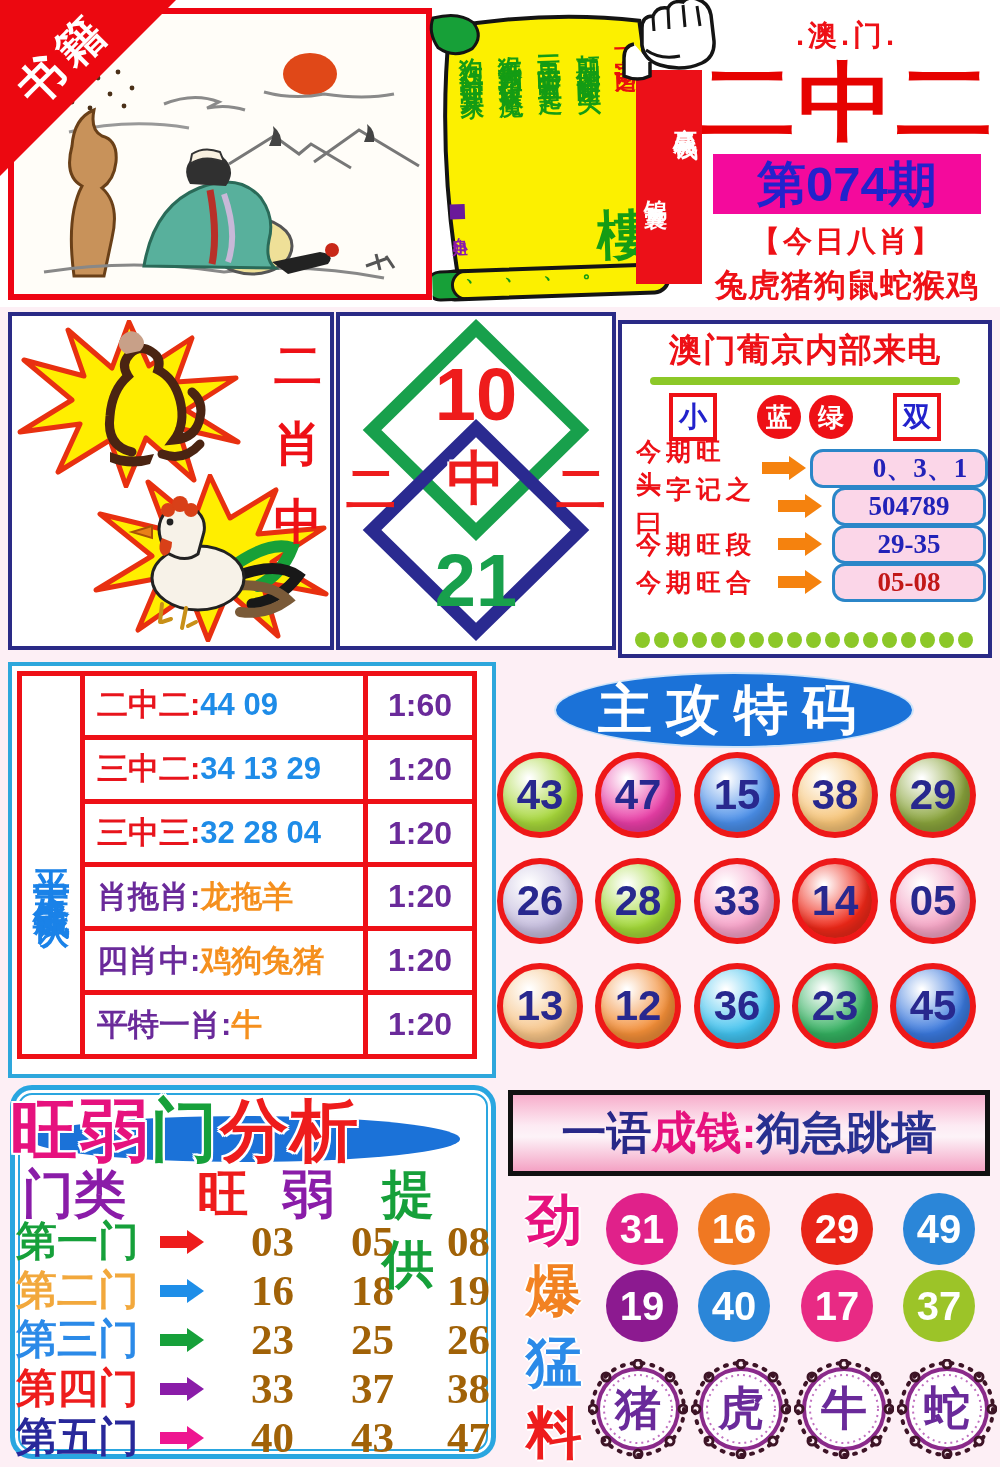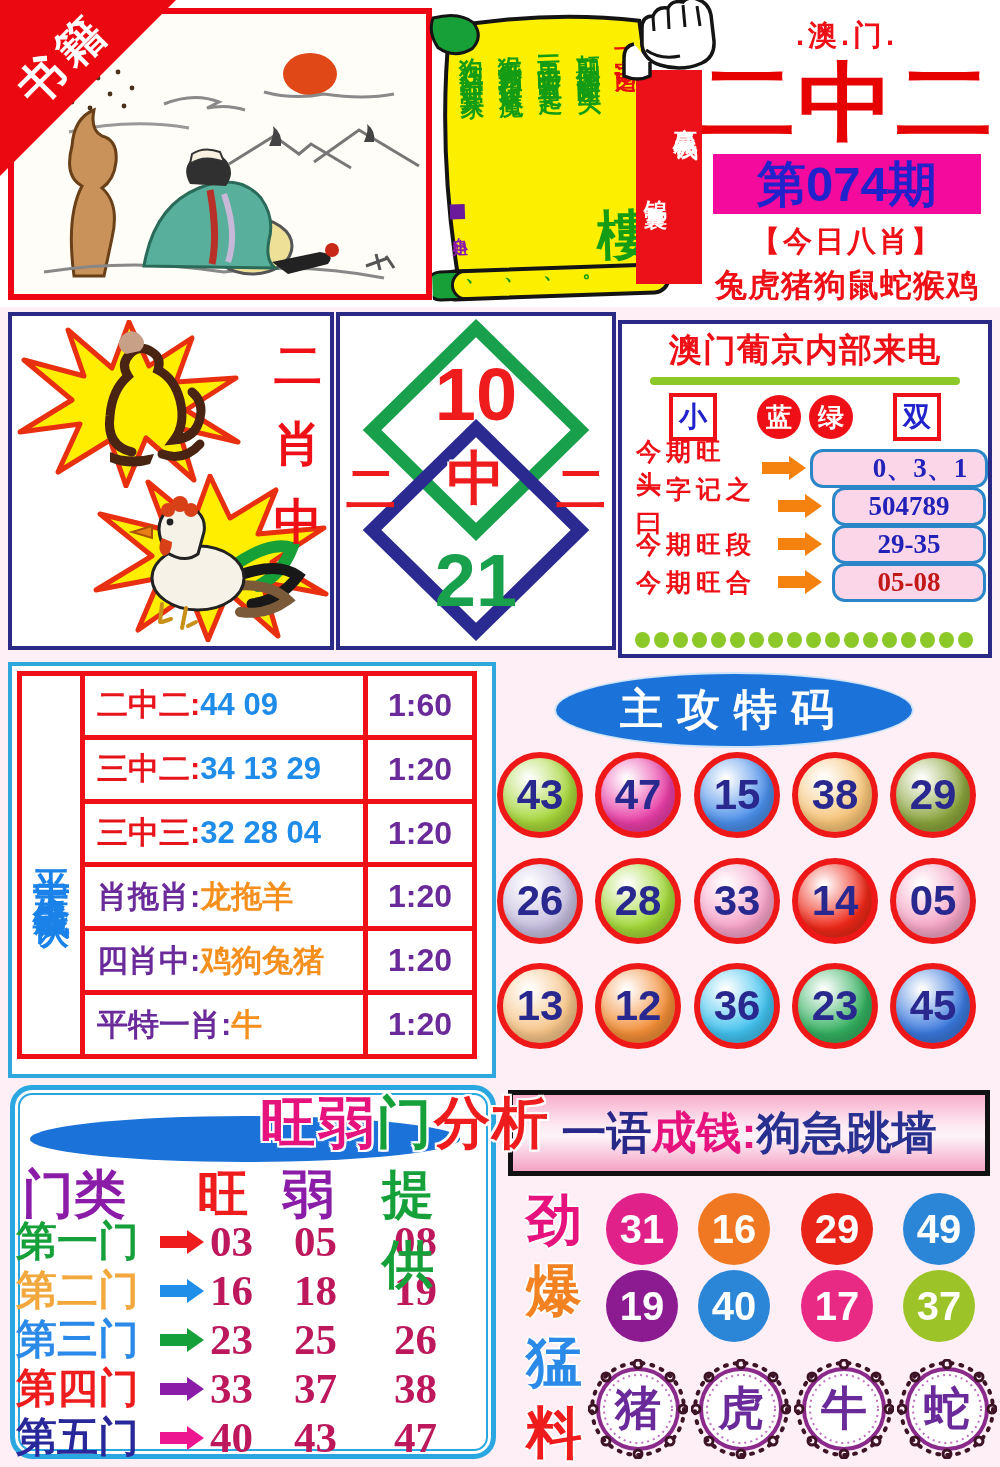--- a/index.html
+++ b/index.html
@@ -90,42 +90,42 @@
   .wt-cell{background:#fff;display:flex;align-items:center;}
   .wt-side{grid-row:1/7;justify-content:center;}
   .wt-side span{writing-mode:vertical-rl;text-orientation:upright;color:#1a82e8;
                 font-size:37px;font-weight:900;letter-spacing:7px;
                 font-family:"Liberation Serif",serif;}
   .wt-label{padding-left:12px;font-size:31px;font-weight:900;white-space:nowrap;}
   .wt-ratio{justify-content:center;color:#6a2a9a;font-size:32px;font-weight:bold;}
 
   
   .sp-ellipse{left:556px;top:674px;width:356px;height:72px;background:#1b72d8;border-radius:50%;
-              color:#fff;font-size:43px;font-weight:900;letter-spacing:14px;
+              color:#fff;font-size:54px;font-weight:900;letter-spacing:14px;
               box-shadow:0 0 0 2px #cfe4f8;}
   .ball{width:74px;height:74px;border-radius:50%;border:6px solid #ee1818;
         color:#28288e;font-size:42px;font-weight:900;
         box-shadow:inset -5px -7px 10px rgba(0,0,0,.18);}
 
   
   .gate-box{left:10px;top:1085px;width:476px;height:364px;background:#fff;
             border:5px solid #2aa6e0;border-radius:22px;
             box-shadow:inset 0 0 0 3px #fff, inset 0 0 0 5px #2aa6e0;}
   .gate-ellipse{left:30px;top:1116px;width:430px;height:46px;background:#1b72d8;border-radius:50%;}
-  .gate-title{left:10px;top:1086px;width:540px;text-align:right;font-size:56px;font-weight:900;
+  .gate-title{left:10px;top:1086px;width:540px;text-align:left;font-size:68px;font-weight:900;
               letter-spacing:2px;z-index:2;
               text-shadow:2px 0 0 #fff,-2px 0 0 #fff,0 2px 0 #fff,0 -2px 0 #fff,
                           2px 2px 0 #fff,-2px -2px 0 #fff,2px -2px 0 #fff,-2px 2px 0 #fff;}
   .gate-head{left:22px;top:1160px;width:460px;display:grid;grid-template-columns:175px 85px 100px 100px;
              font-size:52px;font-weight:900;text-align:left;z-index:2;}
   .gate-rows{left:16px;top:1214px;width:496px;}
   .gate-row{display:grid;grid-template-columns:138px 56px 84px 100px 96px;align-items:center;height:49px;}
   .gate-name{font-size:41px;font-weight:900;white-space:nowrap;}
   .gate-num{font-family:"Liberation Serif",serif;font-size:43px;font-weight:900;
-            color:#be185d;text-align:left;}
+            color:#a16207;text-align:right;}
 
   
   .phrase-banner{left:508px;top:1090px;width:472px;height:76px;border:5px solid #111;
                  background:linear-gradient(180deg,#f7aecb 0%,#fdeaf3 40%,#fdf3f8 55%,#f4a2c4 100%);
                  text-align:center;line-height:76px;font-size:45px;font-weight:900;white-space:nowrap;}
   .hot-side{left:526px;top:1192px;display:flex;flex-direction:column;gap:15px;z-index:2;}
   .hot-side span{font-size:56px;font-weight:900;line-height:1;
                  text-shadow:2px 0 0 #fff,-2px 0 0 #fff,0 2px 0 #fff,0 -2px 0 #fff;}
   .hot-ball{width:72px;height:72px;border-radius:50%;color:#fff;font-size:40px;font-weight:900;}
   .medallion{width:100px;height:100px;}

